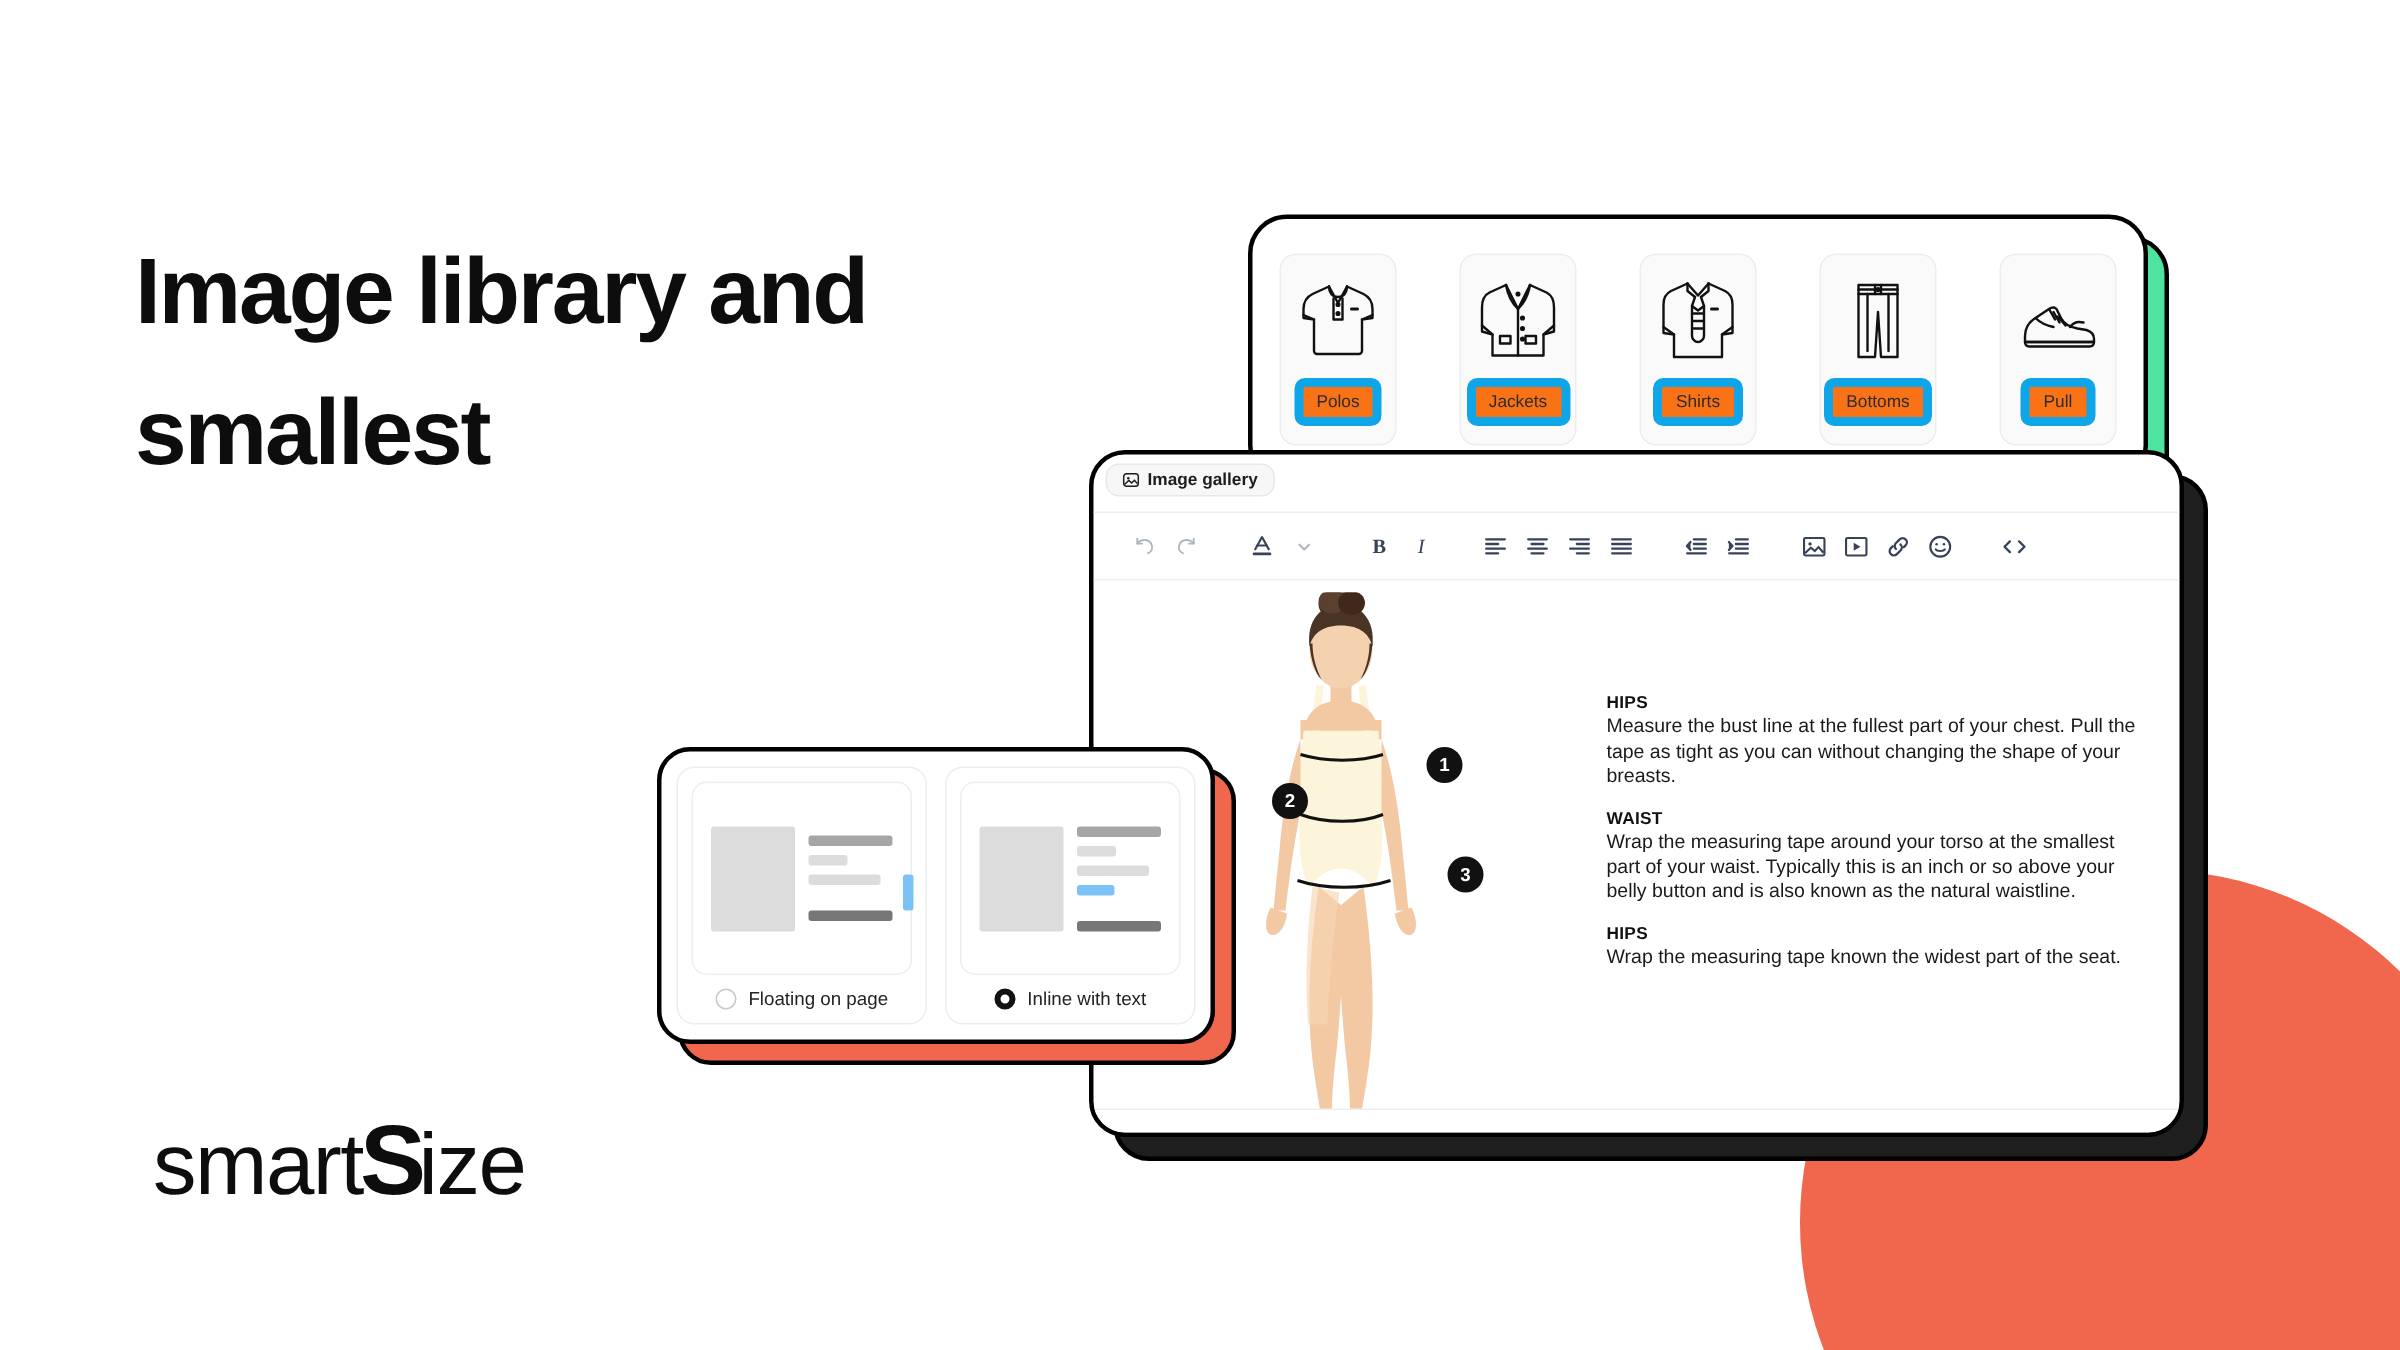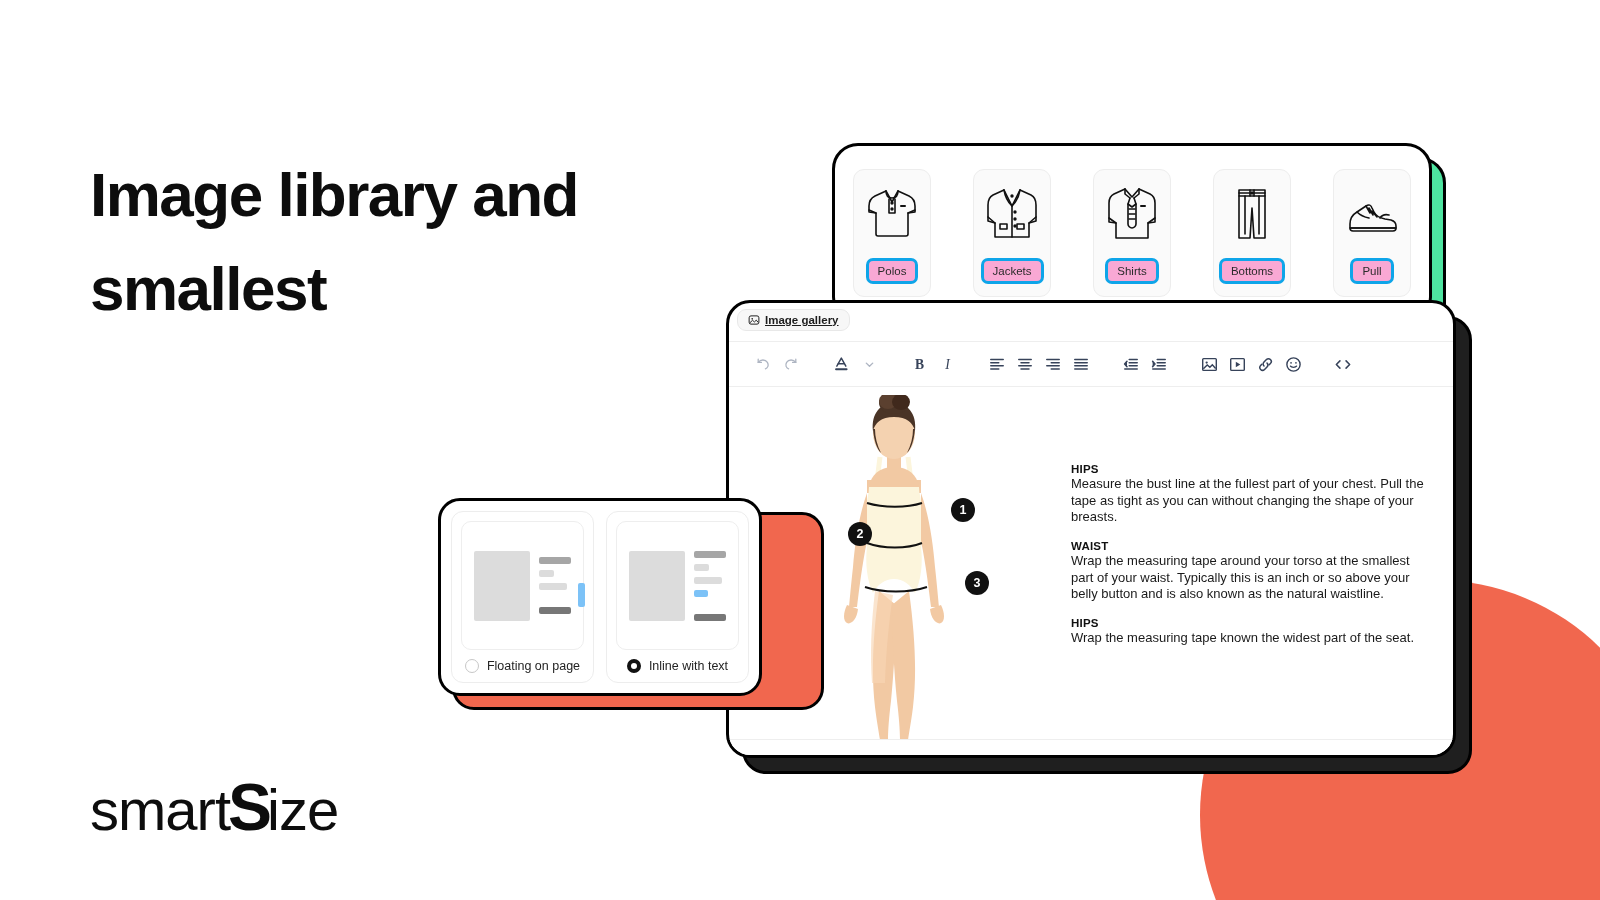--- a/index.html
+++ b/index.html
@@ -35,30 +35,29 @@
     font-weight: 700;
     letter-spacing: -1.5px;
     color: #0d0d0d;
     z-index: 3;
   }
   .headline span { display: block; }
 
   
   .logo {
     position: absolute;
-    left: 90px;
+    left: 102px;
     top: 735px;
     z-index: 3;
     font-size: 58px;
     letter-spacing: -1px;
     color: #0d0d0d;
     font-weight: 300;
     display: flex;
     align-items: baseline;
-    margin-top: 34px;
   }
   .logo .bold-s {
     font-weight: 900;
     font-size: 66px;
     letter-spacing: -3px;
     margin: 0 -2px;
   }
 
   
   .cat-card-wrap { position: absolute; left: 832px; top: 143px; z-index: 4; }
@@ -90,40 +89,40 @@
     display: flex;
     flex-direction: column;
     align-items: center;
     justify-content: space-between;
     padding: 12px 0 12px;
   }
   .cat-icon { width: 56px; height: 62px; display: block; }
   .cat-label {
     font-size: 11.5px;
     color: #2b2b2b;
-    background: #f9a8d4;
-    border: 3px solid #0ea5e9;
+    background: #f97316;
+    border: 6px solid #0ea5e9;
     border-radius: 7px;
     padding: 4px 9px;
     white-space: nowrap;
   }
 
   
   .tpl-card-wrap { position: absolute; left: 438px; top: 498px; z-index: 6; }
   .tpl-shadow {
     position: absolute;
     left: 14px; top: 14px;
     width: 372px; height: 198px;
     border-radius: 22px;
     background: #F1674E;
     border: 3px solid #000;
   }
   .tpl-card {
     position: relative;
-    width: 324px; height: 198px;
+    width: 372px; height: 198px;
     background: #fff;
     border: 3px solid #000;
     border-radius: 22px;
     display: flex;
     gap: 12px;
     padding: 10px;
     z-index: 2;
   }
   .tpl-opt {
     flex: 1;
@@ -200,21 +199,20 @@
   .ed-tabbar { height: 38px; flex: none; display: flex; align-items: flex-start; padding: 6px 0 0 8px; }
   .ed-tab {
     display: inline-flex; align-items: center; gap: 5px;
     background: #f7f7f7;
     border: 1px solid #e8e8e8;
     border-radius: 9px;
     padding: 4px 10px;
     font-size: 11.5px;
     color: #1d1d1d;
     font-weight: 600;
-    text-decoration: underline;
   }
   .ed-toolbar {
     height: 46px; flex: none;
     border-top: 1px solid #eee;
     border-bottom: 1px solid #eee;
     display: flex; align-items: center;
     padding: 0 20px;
     gap: 0;
   }
   .tb-btn {

